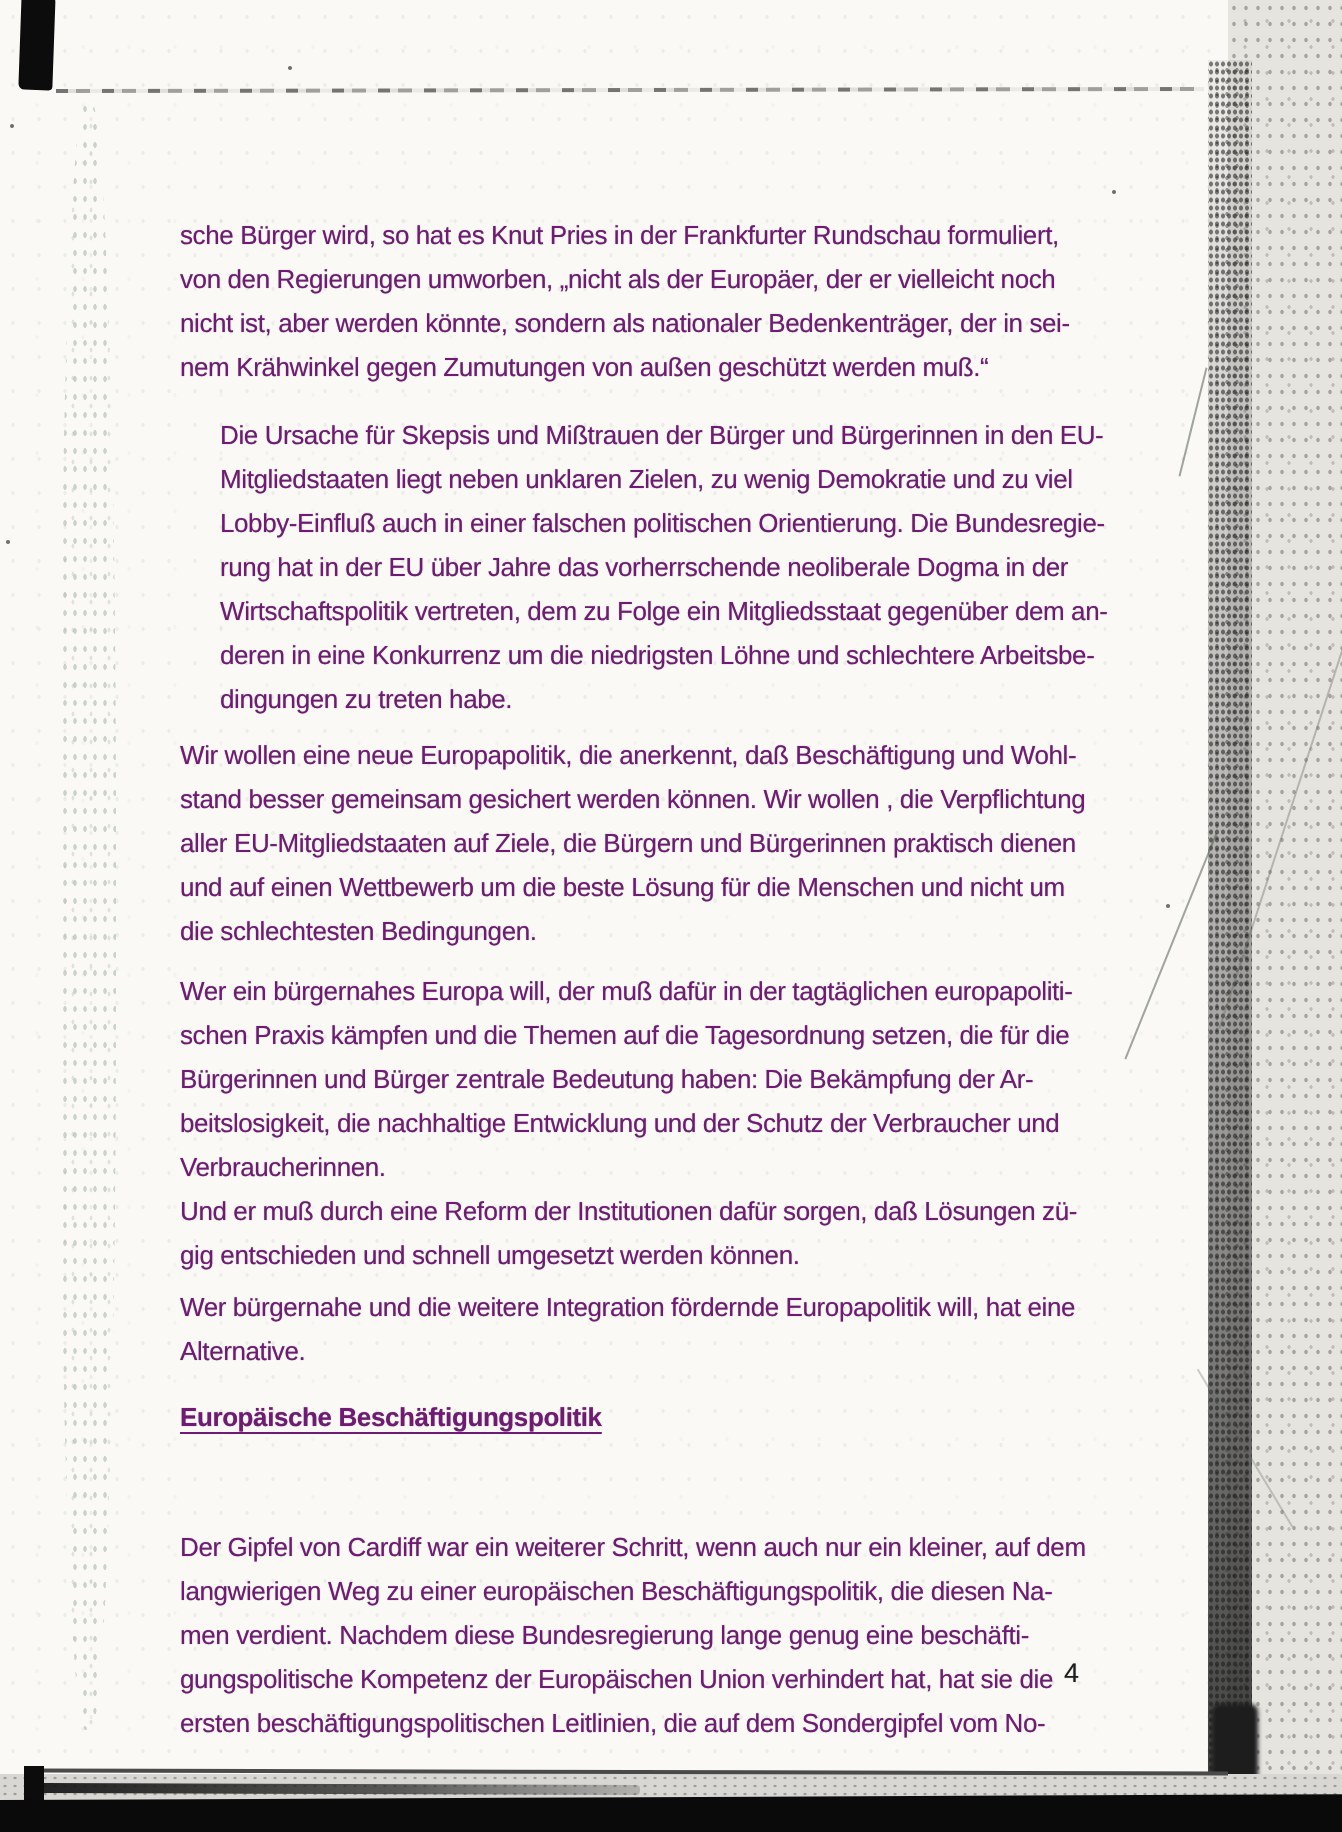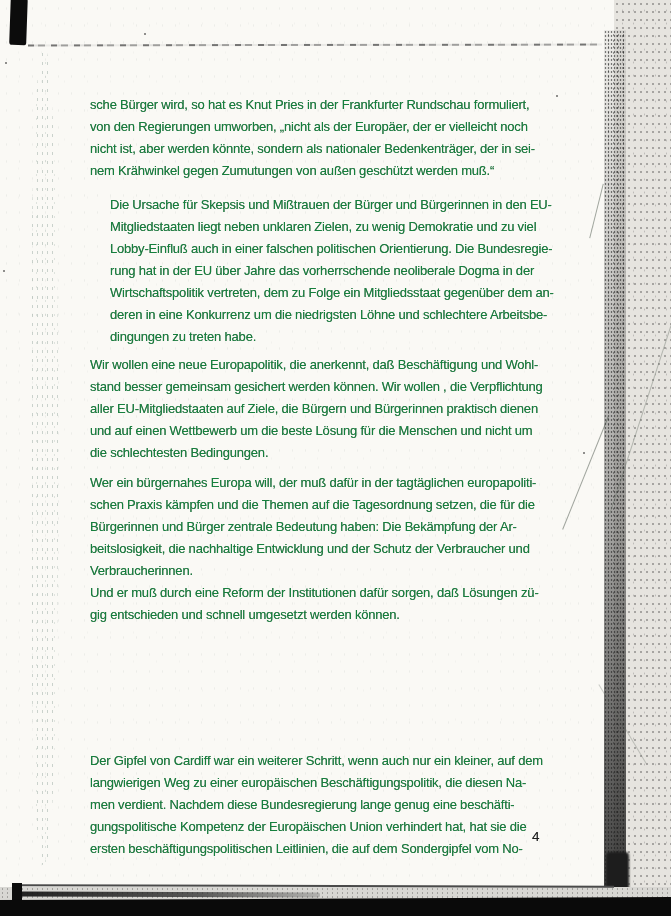--- a/index.html
+++ b/index.html
@@ -99,22 +99,22 @@
   .bottom-black {
     position:absolute; left:0; top:900px; width:680px; height:22px;
     background:#0a0a0a; transform-origin:left center; transform:rotate(-0.25deg);
   }
   .corner-notch {
     position:absolute; left:12px; top:883px; width:10px; height:20px;
     background:#0c0c0c;
   }
   
   .textblock {
-    position:absolute; left:90px; top:0; width:524px; height:888px;
-    color:#15803d;
+    position:absolute; left:90px; top:13px; width:524px; height:888px;
+    color:#701a75;
   }
   .para {
     position:absolute; left:0; width:524px;
     font-size:13px; line-height:22px; letter-spacing:-0.2px;
     white-space:pre-line;
     text-shadow:0 0 0.5px rgba(30,30,30,0.55);
   }
   .p1 { top:81px; }
   .p2 { top:181px;margin-left:20px; }
   .p3 { top:341px; }
@@ -176,20 +176,23 @@
 aller EU-Mitgliedstaaten auf Ziele, die Bürgern und Bürgerinnen praktisch dienen
 und auf einen Wettbewerb um die beste Lösung für die Menschen und nicht um
 die schlechtesten Bedingungen.</p>
     <p class="para p4">Wer ein bürgernahes Europa will, der muß dafür in der tagtäglichen europapoliti-
 schen Praxis kämpfen und die Themen auf die Tagesordnung setzen, die für die
 Bürgerinnen und Bürger zentrale Bedeutung haben: Die Bekämpfung der Ar-
 beitslosigkeit, die nachhaltige Entwicklung und der Schutz der Verbraucher und
 Verbraucherinnen.
 Und er muß durch eine Reform der Institutionen dafür sorgen, daß Lösungen zü-
 gig entschieden und schnell umgesetzt werden können.</p>
+    <p class="para p5">Wer bürgernahe und die weitere Integration fördernde Europapolitik will, hat eine
+Alternative.</p>
+    <h2 class="heading">Europäische Beschäftigungspolitik</h2>
     <p class="para p6">Der Gipfel von Cardiff war ein weiterer Schritt, wenn auch nur ein kleiner, auf dem
 langwierigen Weg zu einer europäischen Beschäftigungspolitik, die diesen Na-
 men verdient. Nachdem diese Bundesregierung lange genug eine beschäfti-
 gungspolitische Kompetenz der Europäischen Union verhindert hat, hat sie die
 ersten beschäftigungspolitischen Leitlinien, die auf dem Sondergipfel vom No-</p>
   </div>
 
   <div class="page-number">4</div>
 
   <div class="bottom-gray"></div>

